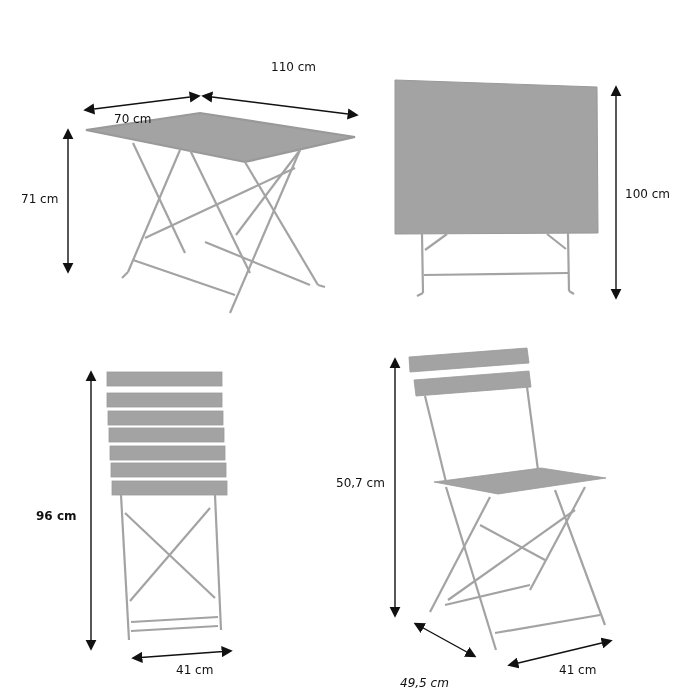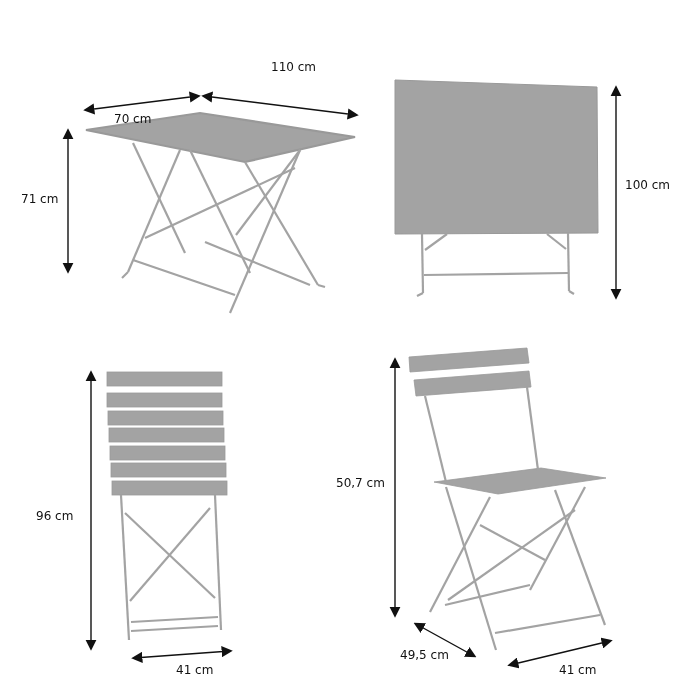--- a/index.html
+++ b/index.html
@@ -100,18 +100,18 @@
   <g stroke="#111" stroke-width="1.4">
     <line x1="395" y1="360" x2="395" y2="615" marker-start="url(#ah)" marker-end="url(#ah)"></line>
     <line x1="416" y1="624" x2="474" y2="656" marker-start="url(#ah)" marker-end="url(#ah)"></line>
     <line x1="510" y1="665" x2="610" y2="641" marker-start="url(#ah)" marker-end="url(#ah)"></line>
   </g>
 </svg>
 
 <div class="lbl" style="left:114px;top:72px;margin-top:40px;">70 cm</div>
 <div class="lbl" style="left:271px;top:60px;">110 cm</div>
 <div class="lbl" style="left:21px;top:192px;">71 cm</div>
-<div class="lbl" style="left:625px;top:178px;">100 cm</div>
-<div class="lbl" style="left:36px;top:509px;">96 cm</div>
+<div class="lbl" style="left:625px;top:187px;">100 cm</div>
+<div class="lbl" style="left:36px;top:509px;font-weight:bold;">96 cm</div>
 <div class="lbl" style="left:176px;top:663px;">41 cm</div>
 <div class="lbl" style="left:336px;top:476px;">50,7 cm</div>
-<div class="lbl" style="left:400px;top:648px;">49,5 cm</div>
+<div class="lbl" style="left:400px;top:676px;font-style:italic;">49,5 cm</div>
 <div class="lbl" style="left:559px;top:663px;">41 cm</div>
 
 </body></html>

